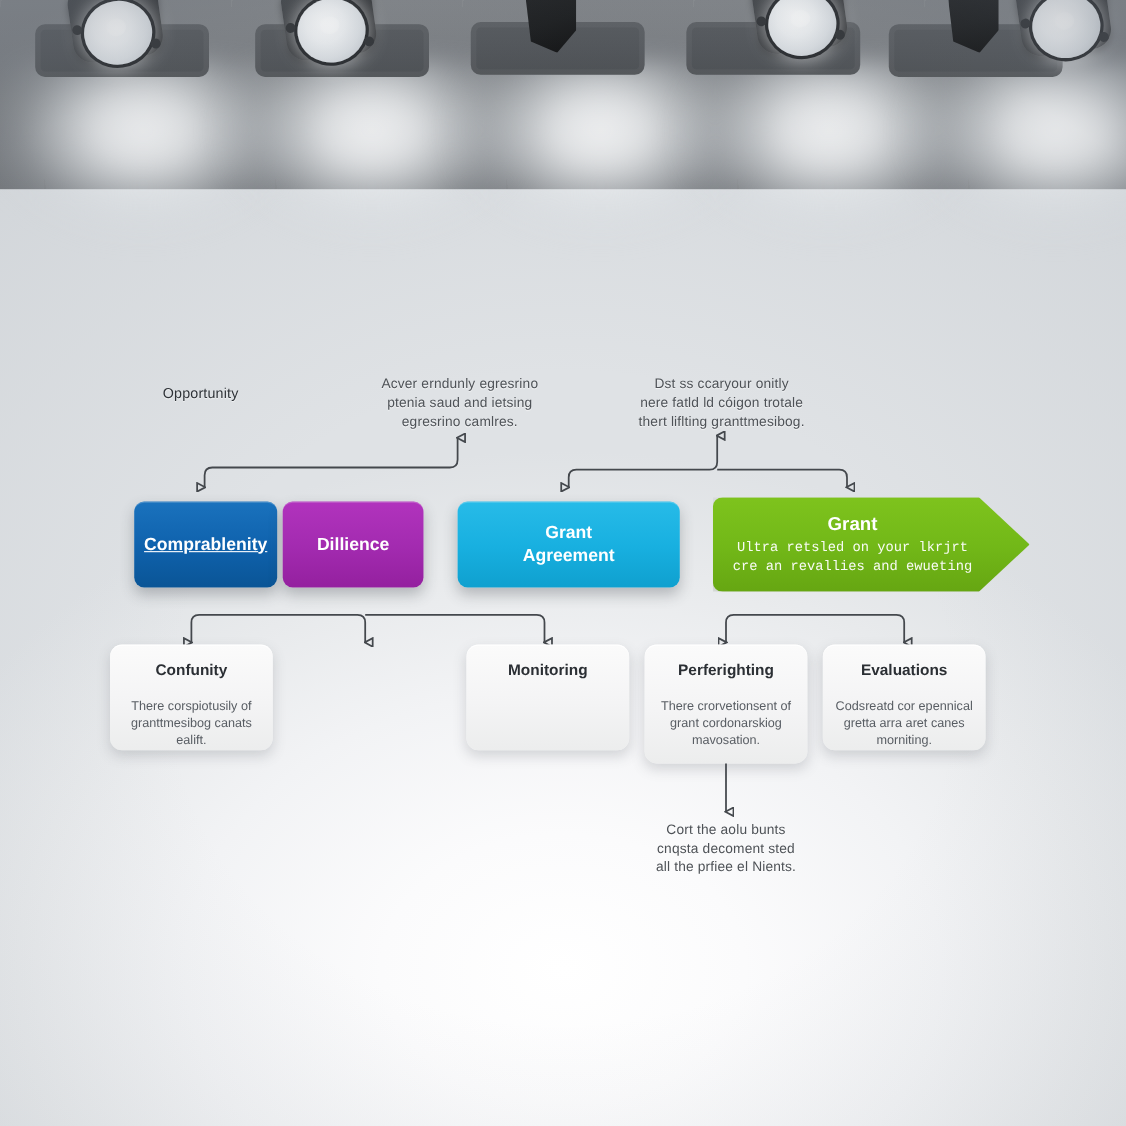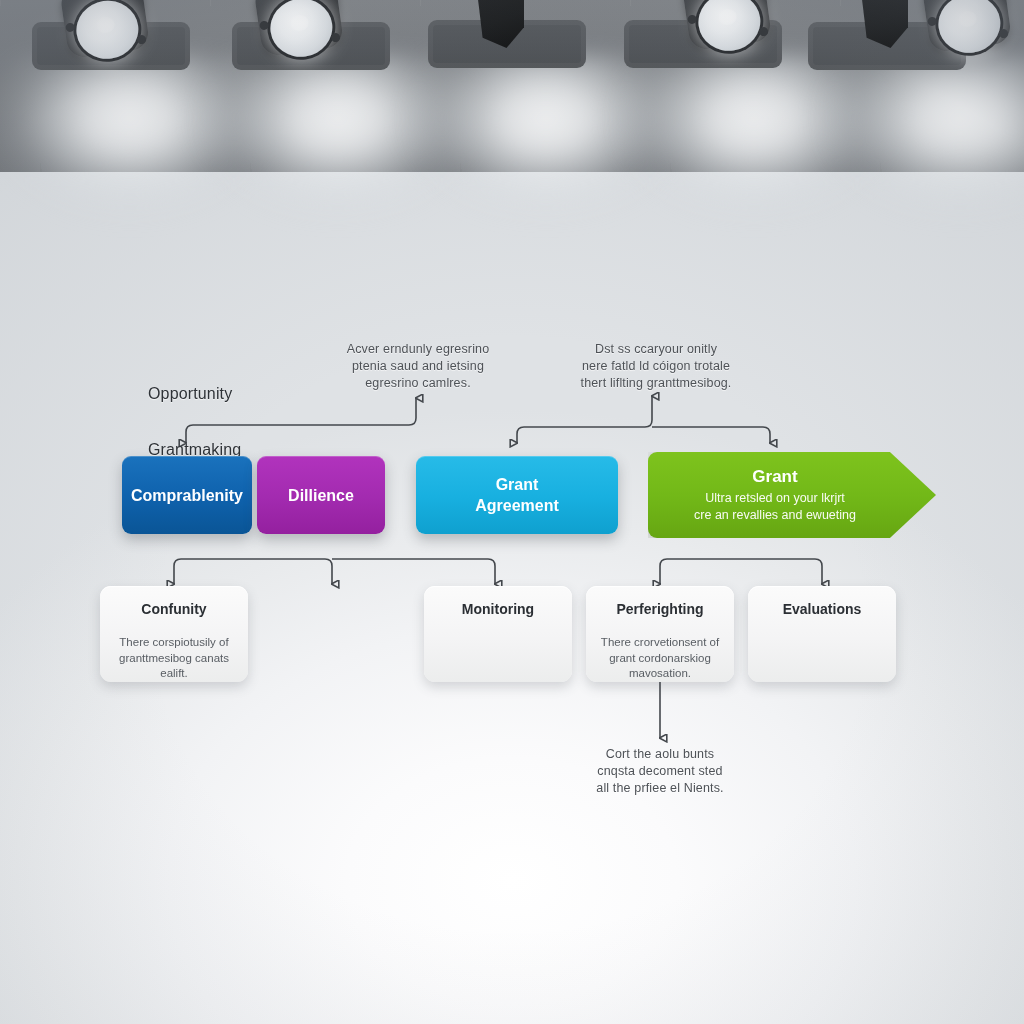--- a/index.html
+++ b/index.html
@@ -141,41 +141,40 @@
     text-align: center;
     letter-spacing: 0.15px;
     text-shadow: 0 1px 1px rgba(255,255,255,0.75);
   }
   .note.strong-left {
     text-align: left;
     color: #3c4045;
   }
   .note .hl {
     display: block;
-    font-size: 16px;
+    font-size: 13px;
     line-height: 20px;
     color: #2e3237;
-    margin-top: 36px;
   }
 
   
   .sbox {
     position: absolute;
     border-radius: 9px;
     display: flex;
     align-items: center;
     justify-content: center;
     color: #ffffff;
     font-weight: bold;
     font-size: 16px;
     line-height: 21px;
     text-align: center;
     box-shadow: 0 6px 13px rgba(60,66,74,0.30), inset 0 1px 0 rgba(255,255,255,0.22);
   }
-  .sbox.blue    { background: linear-gradient(180deg, #1a72bd 0%, #0f62ad 52%, #0a5596 100%); }
+  .sbox.blue    { background: linear-gradient(180deg, #1a72bd 0%, #0f62ad 52%, #0a5596 100%); text-decoration: underline; }
   .sbox.magenta { background: linear-gradient(180deg, #b133bd 0%, #a32bb0 52%, #94209f 100%); }
   .sbox.cyan    { background: linear-gradient(180deg, #27bbe8 0%, #18b0e0 52%, #0fa0cf 100%); }
 
   .chevron {
     position: absolute;
     display: flex;
     flex-direction: column;
     align-items: center;
     justify-content: center;
     color: #ffffff;
@@ -189,20 +188,21 @@
   .chevron .ctitle {
     font-weight: bold;
     font-size: 17px;
     line-height: 22px;
   }
   .chevron .csub {
     font-size: 12.5px;
     line-height: 17px;
     opacity: 0.95;
     margin-top: 2px;
+    font-family: Liberation Mono, monospace;
   }
 
   
   .card {
     position: absolute;
     border-radius: 11px;
     background: linear-gradient(180deg, #fbfbfb 0%, #f4f4f5 55%, #eceded 100%);
     box-shadow: 0 5px 12px rgba(80,86,94,0.22), inset 0 1px 0 rgba(255,255,255,0.9);
     padding: 14px 10px 12px;
     box-sizing: border-box;
@@ -335,21 +335,20 @@
       <path d="M174,584 L174,566 Q174,559 181,559 L325,559 Q332,559 332,566 L332,584" marker-start="url(#ar)" marker-end="url(#ar)"></path>
       <path d="M332,559 L488,559 Q495,559 495,566 L495,584" marker-end="url(#ar)"></path>
 
       <path d="M660,584 L660,566 Q660,559 667,559 L815,559 Q822,559 822,566 L822,584" marker-start="url(#ar)" marker-end="url(#ar)"></path>
 
       <path d="M660,682 L660,738" marker-end="url(#ar)"></path>
     </svg>
 
     <div class="note strong-left" style="left:148px; top:348px; width:210px;">
       <span class="hl">Opportunity</span>
-      <span class="hl">Grantmaking</span>
     </div>
 
     <div class="note" style="left:330px; top:341px; width:176px;">
       <div>Acver erndunly egresrino</div>
       <div>ptenia saud and ietsing</div>
       <div>egresrino camlres.</div>
     </div>
 
     <div class="note" style="left:568px; top:341px; width:176px;">
       <div>Dst ss ccaryour onitly</div>
@@ -383,31 +382,36 @@
         <div>granttmesibog canats</div>
         <div>ealift.</div>
       </div>
     </div>
 
 
     <div class="card" style="left:424px; top:586px; width:148px; height:96px;">
       <div class="ctitle">Monitoring</div>
     </div>
 
-    <div class="card" style="left:586px; top:586px; width:148px; height:96px;">
+    <div class="card" style="left:586px; top:586px; width:148px; height:108px;">
       <div class="ctitle">Perferighting</div>
       <div class="cbody">
         <div>There crorvetionsent of</div>
         <div>grant cordonarskiog</div>
         <div>mavosation.</div>
       </div>
     </div>
 
     <div class="card" style="left:748px; top:586px; width:148px; height:96px;">
       <div class="ctitle">Evaluations</div>
+      <div class="cbody">
+        <div>Codsreatd cor epennical</div>
+        <div>gretta arra aret canes</div>
+        <div>morniting.</div>
+      </div>
     </div>
 
     <div class="note" style="left:572px; top:746px; width:176px;">
       <div>Cort the aolu bunts</div>
       <div>cnqsta decoment sted</div>
       <div>all the prfiee el Nients.</div>
     </div>
 
   </div>
 </div>

